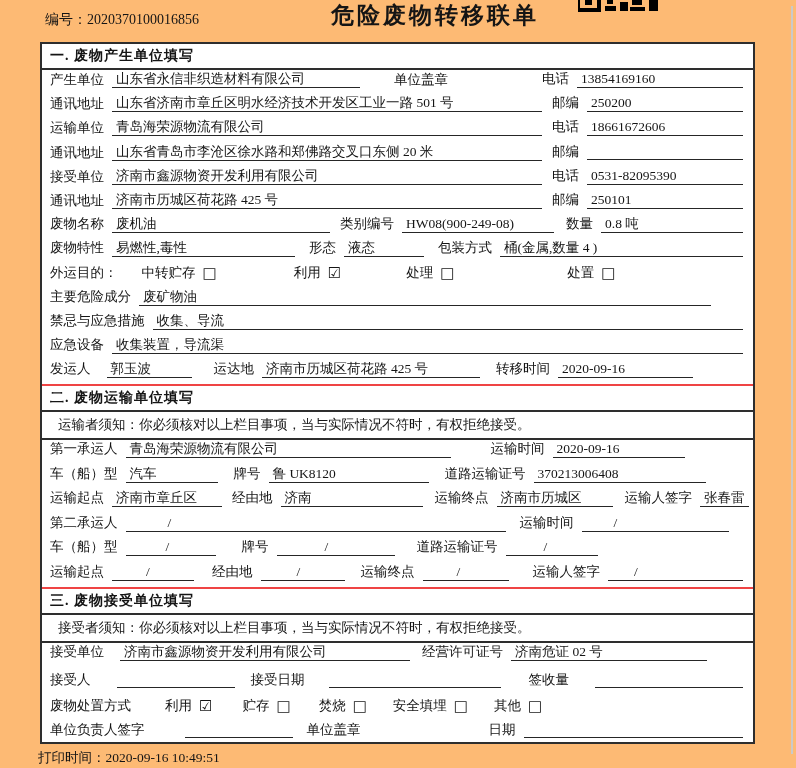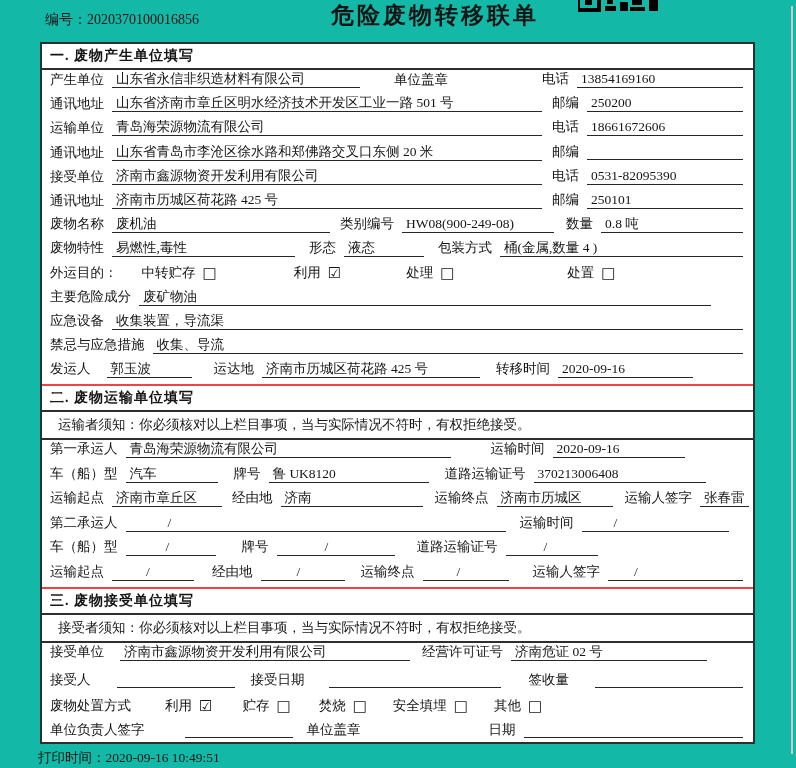--- a/index.html
+++ b/index.html
@@ -1,21 +1,21 @@
 <!DOCTYPE html>
 <html><head>
 <meta charset="utf-8">
 <style>
   html,body{margin:0;padding:0;}
   body{
     width:796px;height:768px;background:#ffffff;color:#151515;
     font-family:"Liberation Serif","DejaVu Serif",serif;
     -webkit-font-smoothing:antialiased;
   }
-  .page{position:relative;width:796px;height:768px;background:#14b8a6;overflow:hidden;}
+  .page{position:relative;width:796px;height:768px;background:#fdba74;overflow:hidden;}
   .edge-line{position:absolute;left:791px;top:6px;width:2px;height:748px;background:#c9c9c9;}
   .qr{position:absolute;left:578px;top:0;}
   .serial{position:absolute;left:45px;top:11px;font-size:14px;white-space:nowrap;}
   .doc-title{position:absolute;left:331px;top:0px;font-size:23px;font-weight:bold;letter-spacing:3px;white-space:nowrap;}
   .box{position:absolute;left:40px;top:42px;width:715px;border:2px solid #2e2e2e;box-sizing:border-box;background:#fff;}
   .sec{height:24px;display:flex;align-items:center;padding-left:8px;font-weight:bold;font-size:14px;border-bottom:2px solid #2e2e2e;letter-spacing:1px;}
   .sec.mid{border-top:2px solid #ef4444;}
   .notice{height:26px;display:flex;align-items:center;padding-left:16px;font-size:13.5px;border-bottom:2px solid #2e2e2e;}
   .row{display:flex;align-items:flex-start;height:24.2px;padding:0 10px 3px 8px;font-size:13.5px;line-height:17px;box-sizing:border-box;}
   .row.h245{height:24.5px;}
@@ -149,27 +149,27 @@
         <span class="cb">□</span>
       </span>
     </div>
 
     <div class="row">
       <span class="lbl">主要危险成分</span>
       <span class="u fill" style="margin-right:32px">废矿物油</span>
     </div>
 
     <div class="row">
+      <span class="lbl">禁忌与应急措施</span>
+      <span class="u fill">收集、导流</span>
+    </div>
+
+    <div class="row">
       <span class="lbl">应急设备</span>
       <span class="u fill">收集装置，导流渠</span>
-    </div>
-
-    <div class="row">
-      <span class="lbl">禁忌与应急措施</span>
-      <span class="u fill">收集、导流</span>
     </div>
 
     <div class="row">
       <span class="lbl">发运人</span>
       <span class="u" style="min-width:85px;margin-left:8px">郭玉波</span>
       <span class="lbl" style="margin-left:22px">运达地</span>
       <span class="u" style="min-width:218px">济南市历城区荷花路 425 号</span>
       <span class="lbl" style="margin-left:16px">转移时间</span>
       <span class="u fill" style="margin-right:50px">2020-09-16</span>
     </div>

